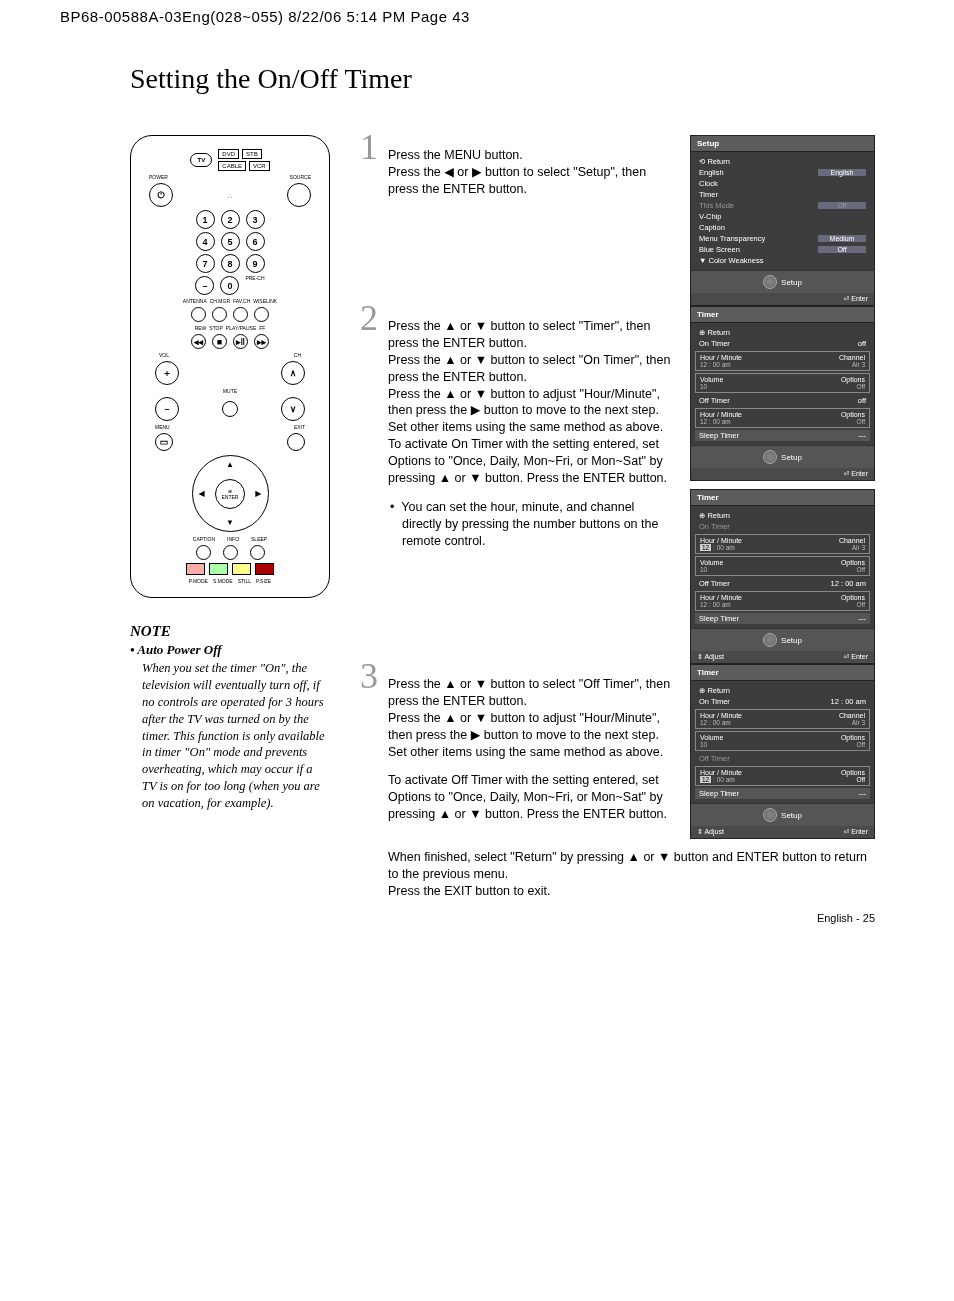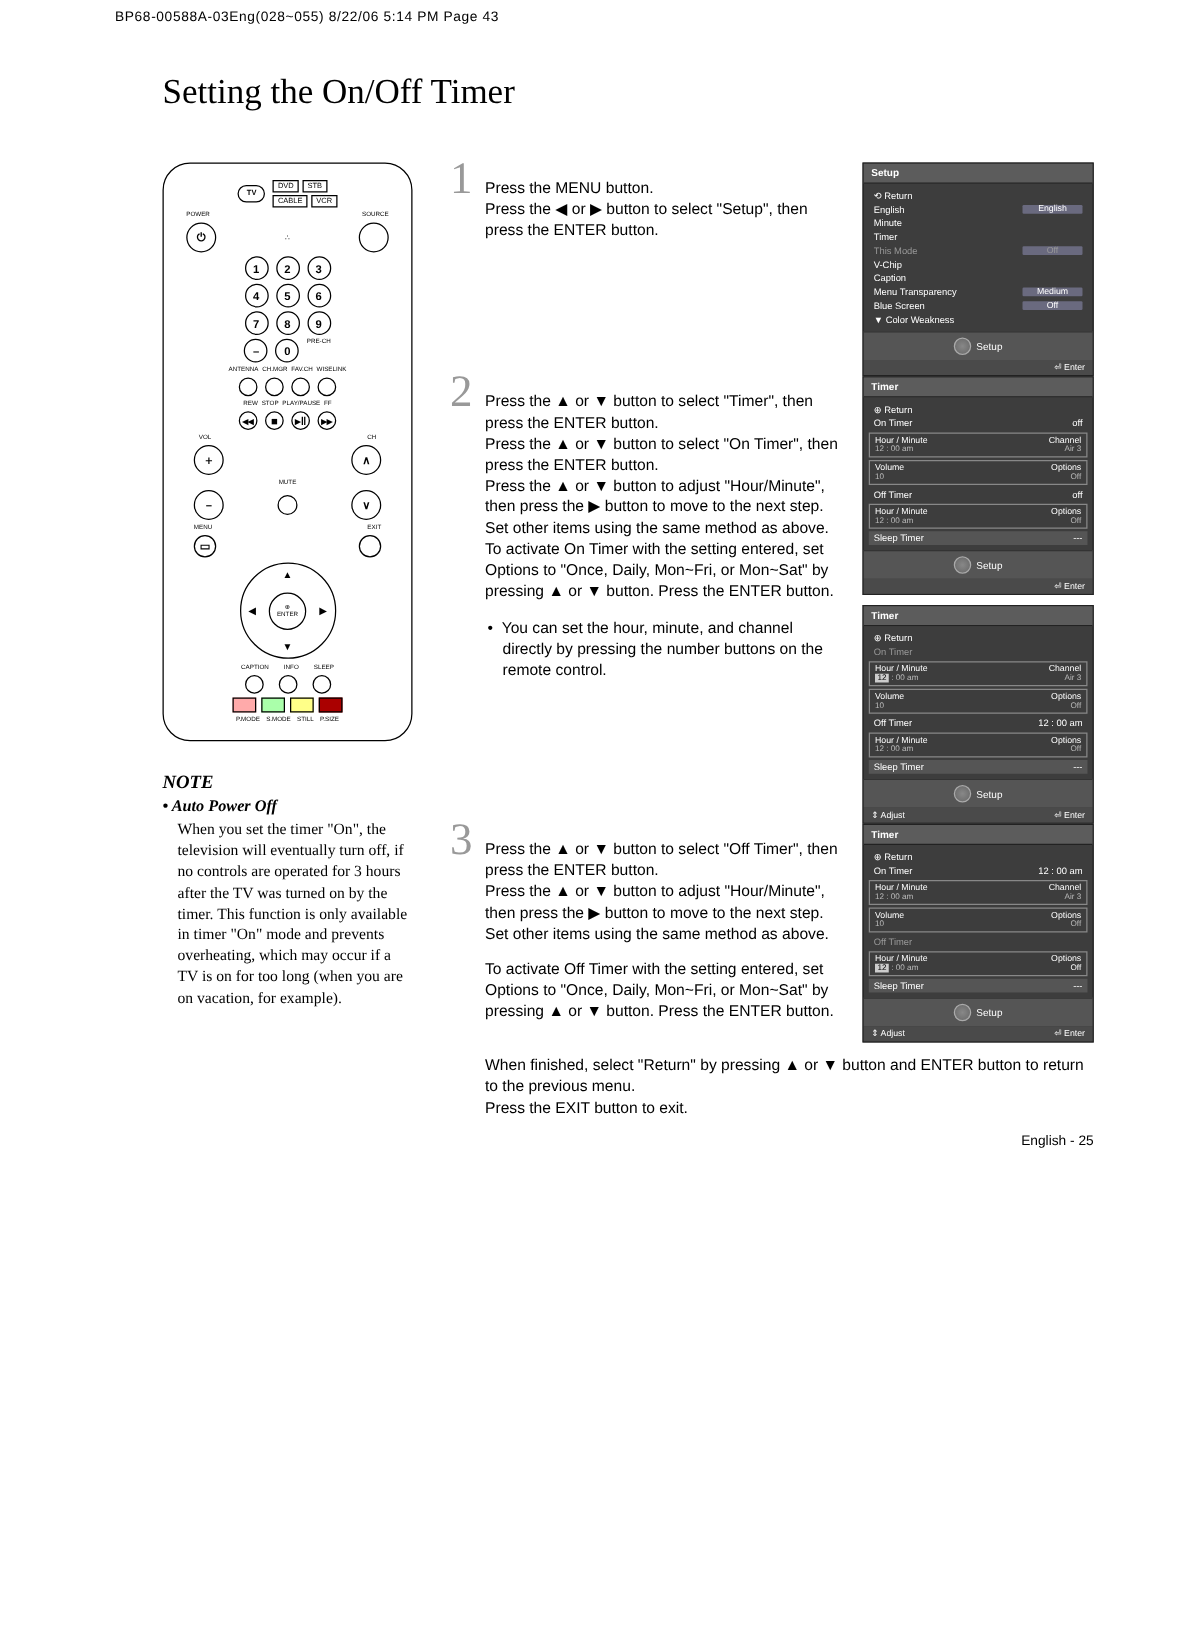--- a/index.html
+++ b/index.html
@@ -1,34 +1,34 @@
 <!DOCTYPE html>
 <html><head>
 <meta charset="utf-8">
 <style>
 body{margin:0;font-family:Arial,Helvetica,sans-serif;background:#fff;color:#000;width:954px}
-.header{font-size:11px;padding:8px 92px;letter-spacing:.5px}
+.header{font-size:15px;padding:8px 60px;letter-spacing:.5px}
 .page{padding:30px 79px 40px 130px;position:relative}
 .title{font-family:"Times New Roman",serif;font-size:28px;font-weight:400;margin:0 0 40px}
 .layout{display:flex;gap:20px}
 .leftcol{width:200px;flex-shrink:0}
 .rightcol{flex:1}
 .remote{border:1px solid #000;border-radius:22px;padding:10px;background:#fff;font-size:7px;text-align:center}
 .remote .row{display:flex;justify-content:center;gap:6px;margin:3px 0;align-items:center}
 .rbox{border:1px solid #000;padding:1px 3px;font-size:6px}
 .rcirc{width:17px;height:17px;border:1.5px solid #000;border-radius:50%;display:flex;align-items:center;justify-content:center;font-weight:bold;font-size:9px}
 .rlbl{font-size:5px}
 .rbig{width:22px;height:22px}
 .navpad{width:75px;height:75px;border:1px solid #000;border-radius:50%;margin:4px auto;position:relative;display:flex;align-items:center;justify-content:center}
 .navpad .ctr{width:28px;height:28px;border:1px solid #000;border-radius:50%;font-size:5px;display:flex;align-items:center;justify-content:center;flex-direction:column}
 .navpad .arr{position:absolute;font-size:8px}
 .note{margin-top:25px;font-family:"Times New Roman",serif}
 .note h3{font-style:italic;font-weight:bold;font-size:15px;margin:0 0 2px}
 .note .sub{font-style:italic;font-weight:bold;font-size:13px;margin:0 0 2px}
-.note p{font-size:12.5px;line-height:1.35;margin:0}
+.note p{font-style:italic;font-size:12.5px;line-height:1.35;margin:0}
 .step{display:flex;gap:10px;margin-bottom:8px}
 .stepnum{font-family:"Times New Roman",serif;font-size:36px;color:#999;font-weight:300;line-height:.7;width:28px;flex-shrink:0;text-align:right}
 .steptext{font-size:12.5px;line-height:1.35;flex:1;padding-right:8px}
 .steptext p{margin:12px 0 10px}
 .bullet{padding-left:14px;text-indent:-12px}
 .osd-col{width:185px;flex-shrink:0;display:flex;flex-direction:column;gap:8px}
 .osd{background:#3d3d3d;color:#fff;font-size:8px;border:1px solid #222}
 .osd-title{background:#5c5c5c;padding:3px 6px;font-weight:bold;border-bottom:1px solid #222}
 .osd-body{padding:4px}
 .orow{display:flex;justify-content:space-between;padding:1px 4px;font-size:7.5px;align-items:center}
@@ -202,21 +202,21 @@
             <div class="osd-title">Setup</div>
             <div class="osd-body">
               <div class="orow">
                   <span>⟲ <span>Return</span></span>
                 </div>
               <div class="orow">
                   <span>English</span>
                   <span class="oval">English</span>
                 </div>
               <div class="orow">
-                  <span>Minute</span>
+                  <span>Clock</span>
                 </div>
               <div class="orow">
                   <span>Timer</span>
                 </div>
               <div class="orow dim">
                   <span>This Mode</span>
                   <span class="oval dim">Off</span>
                 </div>
               <div class="orow">
                   <span>V-Chip</span>

